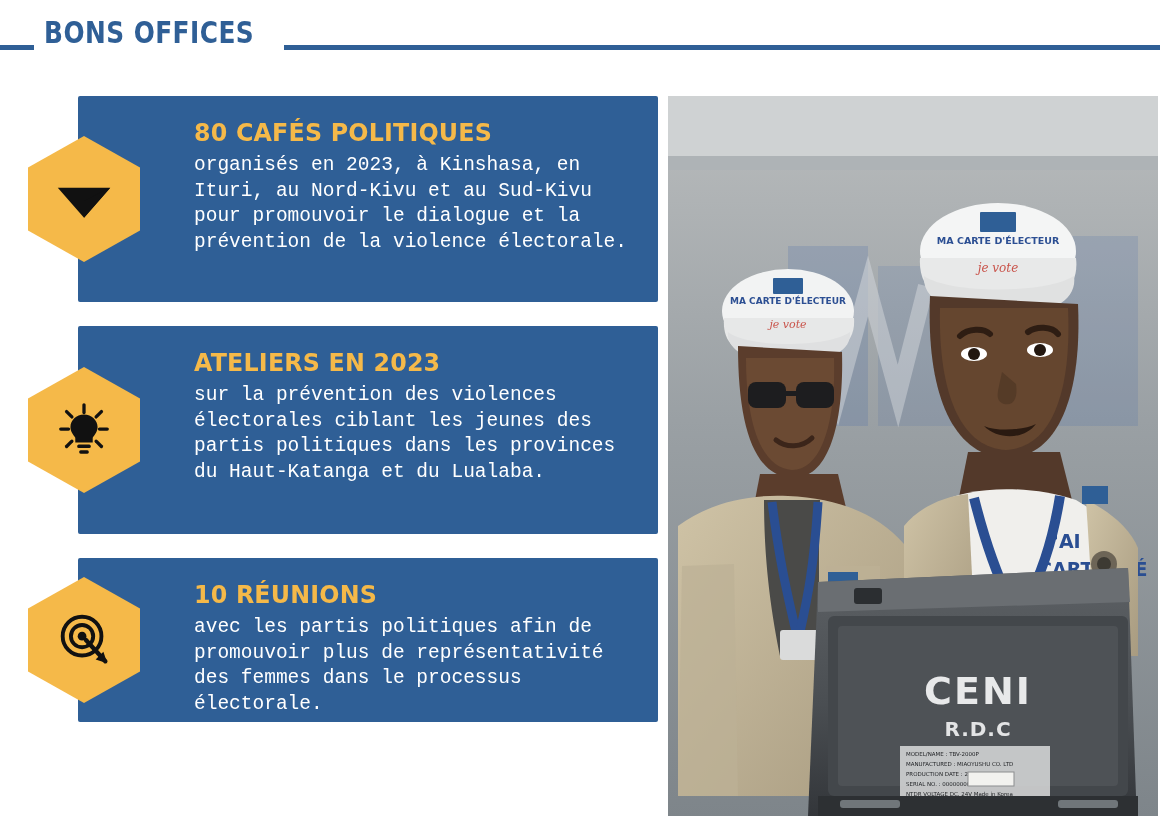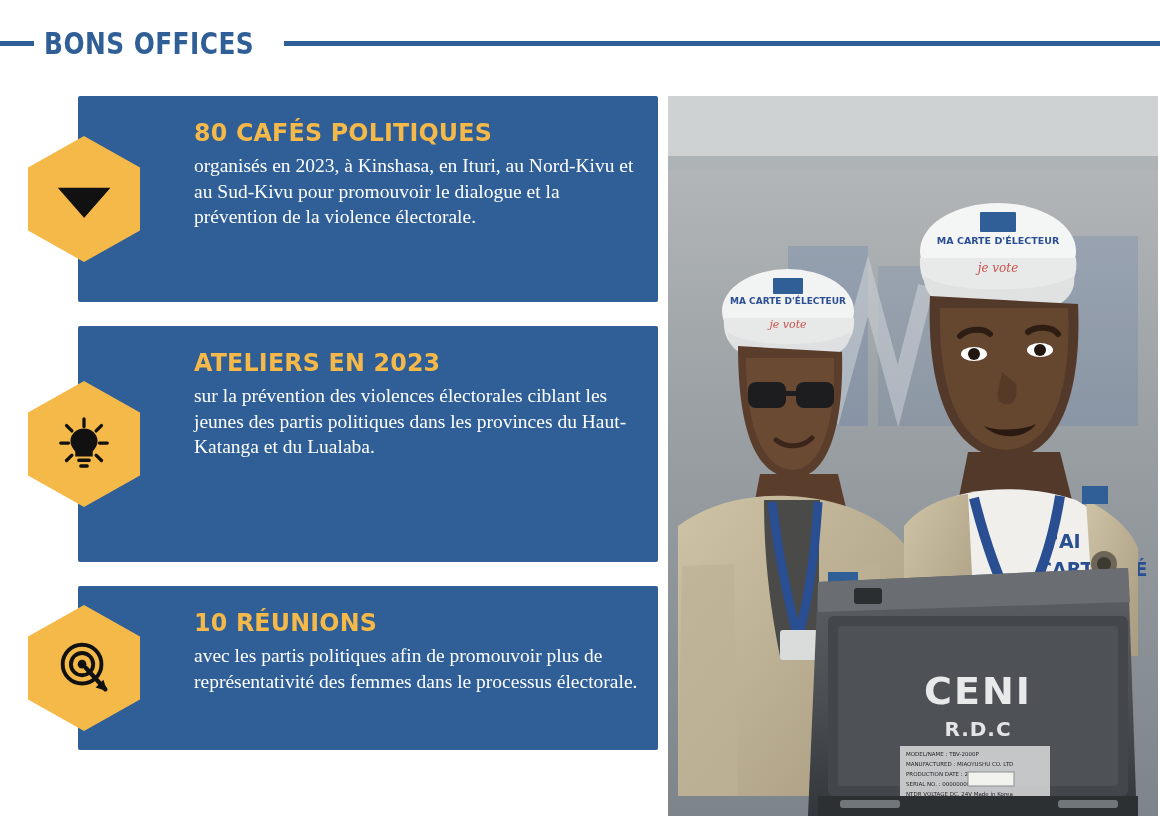--- a/index.html
+++ b/index.html
@@ -11,26 +11,26 @@
     width: 1160px;
     height: 816px;
     overflow: hidden;
     font-family: "Liberation Sans", sans-serif;
     position: relative;
   }
 
   
   .header {
     position: absolute;
-    top: 20px;
+    top: 4px;
     left: 0;
     width: 1160px;
     height: 46px;
     display: flex;
-    align-items: center;
+    align-items: flex-end;
   }
   .header-rule-left {
     width: 34px;
     height: 5px;
     background: #2f5f96;
     margin-right: 10px;
   }
   .header-title {
     font-size: 30px;
     font-weight: bold;
@@ -60,39 +60,39 @@
   .card {
     position: relative;
     background: #2f5f96;
     color: #ffffff;
     border-radius: 2px;
     margin-bottom: 24px;
     padding: 22px 16px 22px 116px;
     box-sizing: border-box;
   }
   .card-1 { height: 206px; }
-  .card-2 { height: 236px; }
+  .card-2 { height: 208px; }
   .card-3 { height: 164px; }
 
   .card-title {
     color: #f5b949;
     font-size: 25px;
     font-weight: bold;
     font-family: "DejaVu Sans", sans-serif;
     letter-spacing: 0.2px;
     margin: 0 0 6px 0;
     transform: scaleX(0.95);
     transform-origin: left center;
     white-space: nowrap;
   }
   .card-body {
     font-size: 19.5px;
     line-height: 1.32;
     color: #ffffff;
-    font-family: Liberation Serif, serif;
+    font-family: Liberation Mono, monospace;
     margin: 0;
   }
 
   
   .hex {
     position: absolute;
     left: -50px;
     top: 50%;
     transform: translateY(-50%);
     width: 112px;

